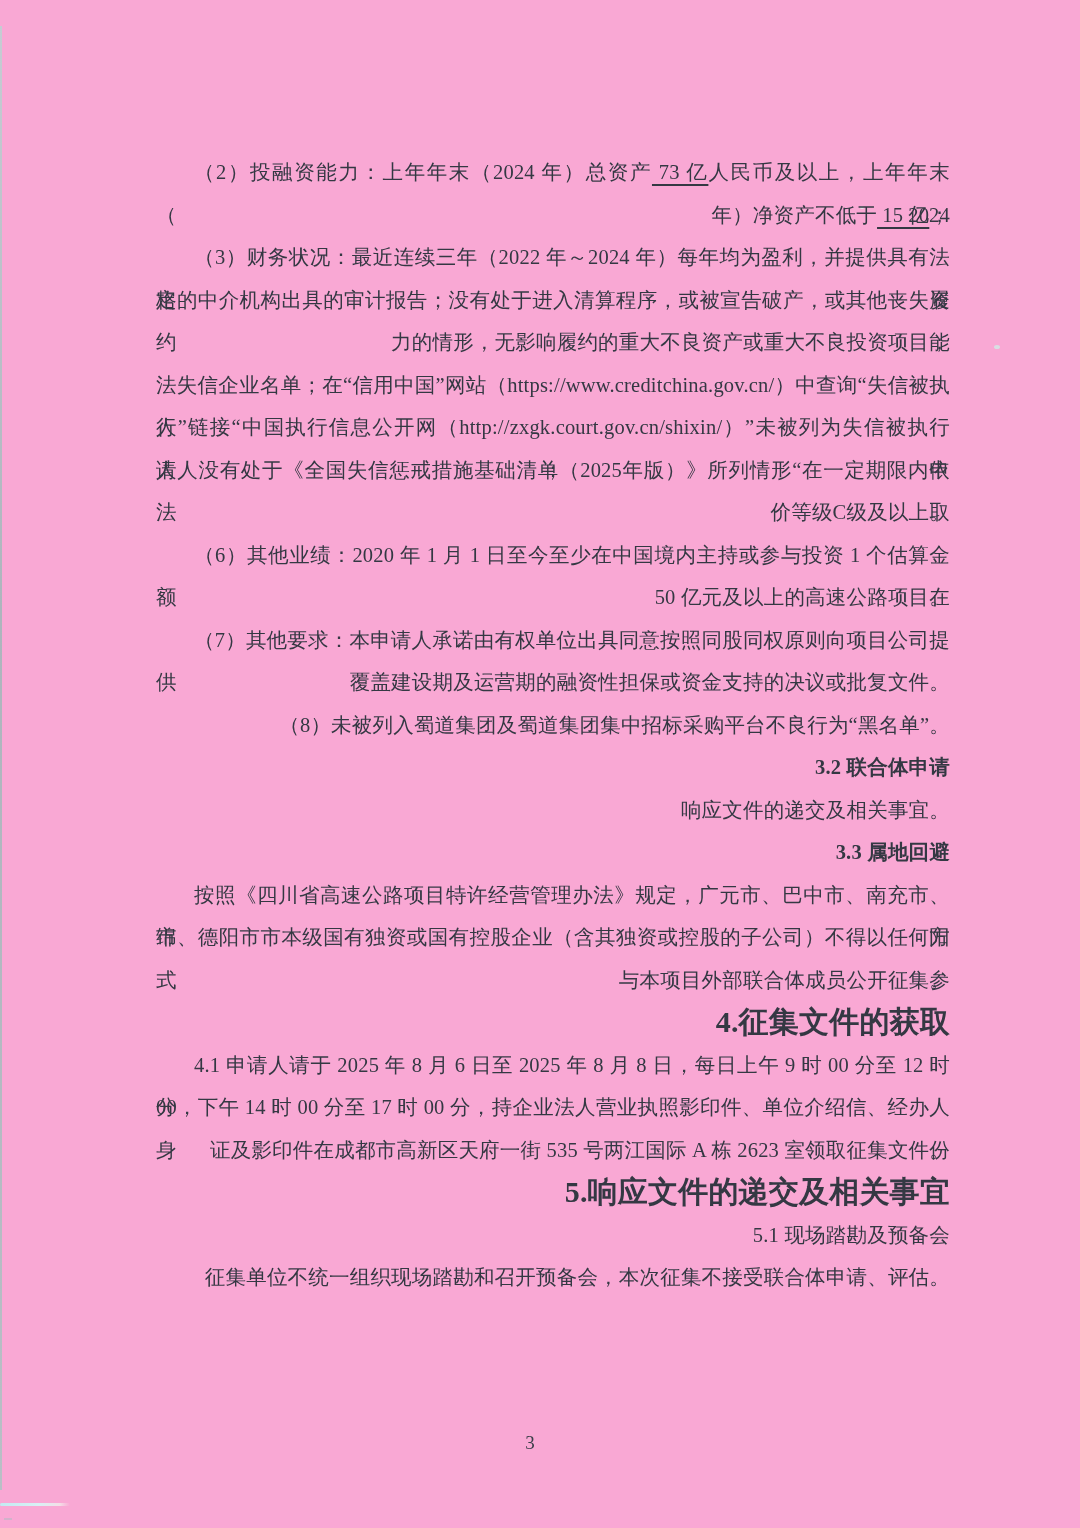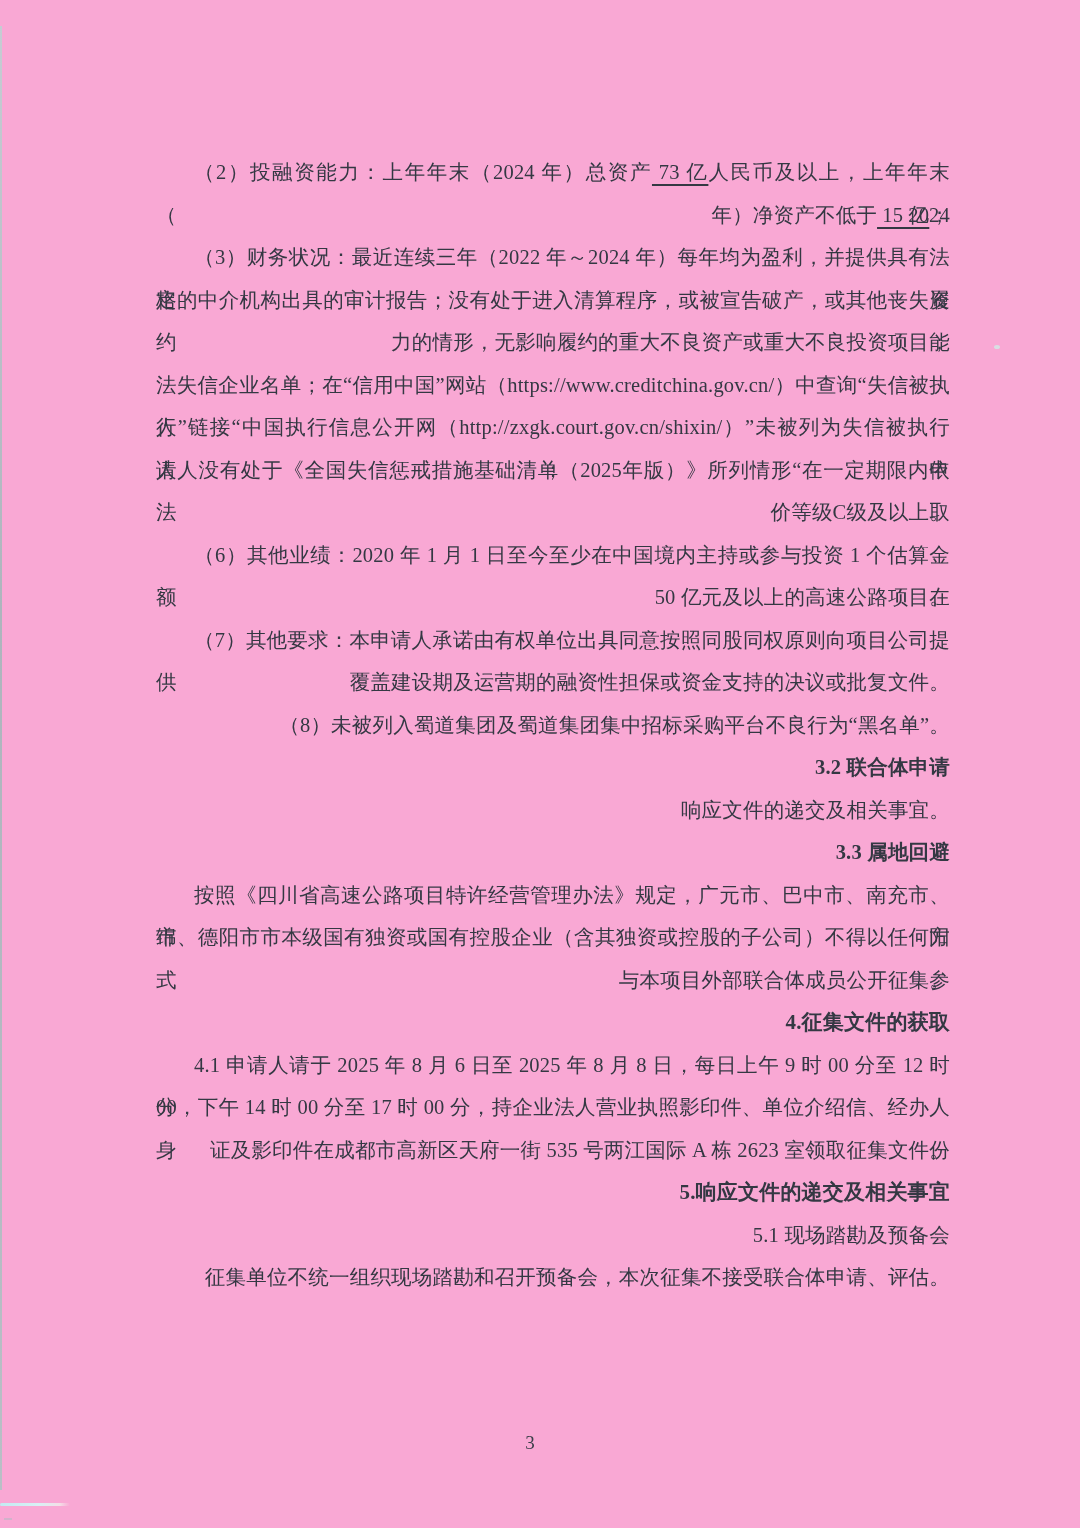--- a/index.html
+++ b/index.html
@@ -57,21 +57,21 @@
     height: 42.5px;
     line-height: 42.5px;
     font-size: 20.5px;
     text-align: justify;
     letter-spacing: 0.2px;
   }
   .fill { text-align-last: justify; }
   .end  { text-align: right; text-align-last: auto; }
   .ind  { text-indent: 38px; }
   .h    { font-weight: bold; }
-  .h2   { font-weight: bold; font-size: 21px; text-indent: 46px; }
+  .h2   { font-weight: bold; font-size: 30px; text-indent: 46px; }
   .u {
     text-decoration: underline;
     text-decoration-thickness: 1.6px;
     text-underline-offset: 5px;
   }
   .page-number {
     position: absolute;
     left: 480px; top: 1428px;
     width: 100px;
     text-align: center;

